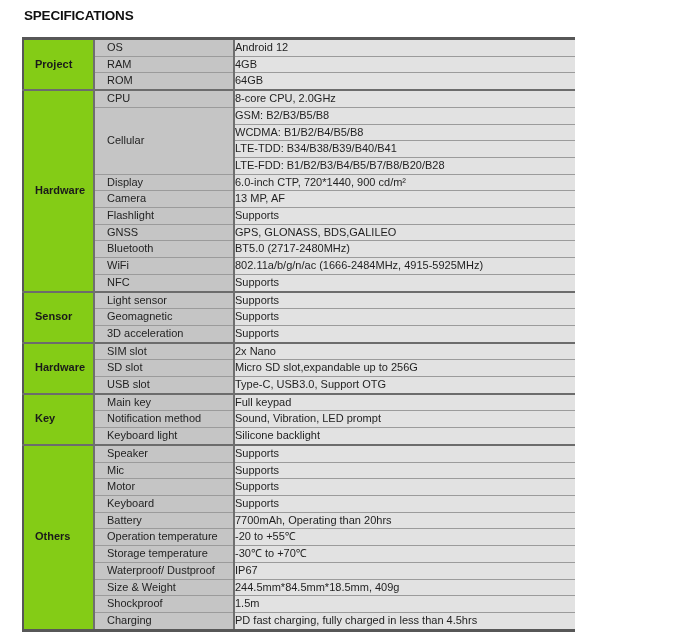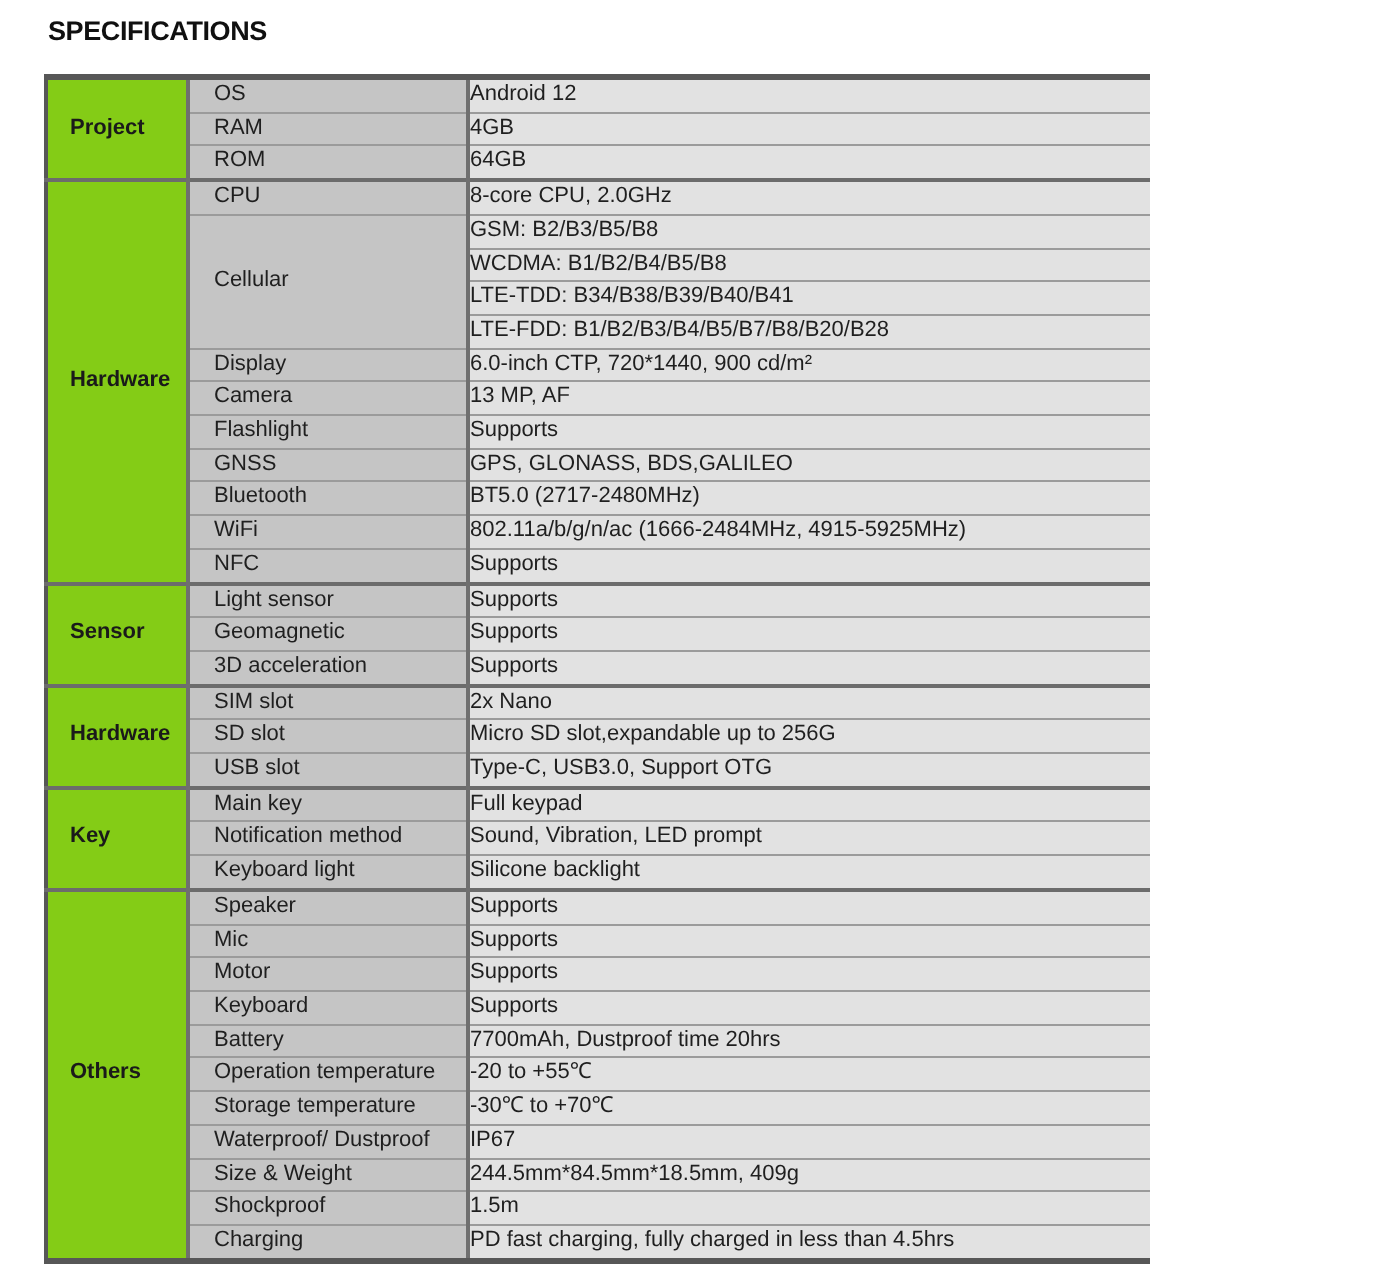--- a/index.html
+++ b/index.html
@@ -193,21 +193,21 @@
         <tr>
           <td class="label" rowspan="1">Motor</td>
           <td class="value">Supports</td>
         </tr>
         <tr>
           <td class="label" rowspan="1">Keyboard</td>
           <td class="value">Supports</td>
         </tr>
         <tr>
           <td class="label" rowspan="1">Battery</td>
-          <td class="value">7700mAh, Dustproof time 20hrs</td>
+          <td class="value">7700mAh, Operating than 20hrs</td>
         </tr>
         <tr>
           <td class="label" rowspan="1">Operation temperature</td>
           <td class="value">-20 to +55℃</td>
         </tr>
         <tr>
           <td class="label" rowspan="1">Storage temperature</td>
           <td class="value">-30℃ to +70℃</td>
         </tr>
         <tr>

